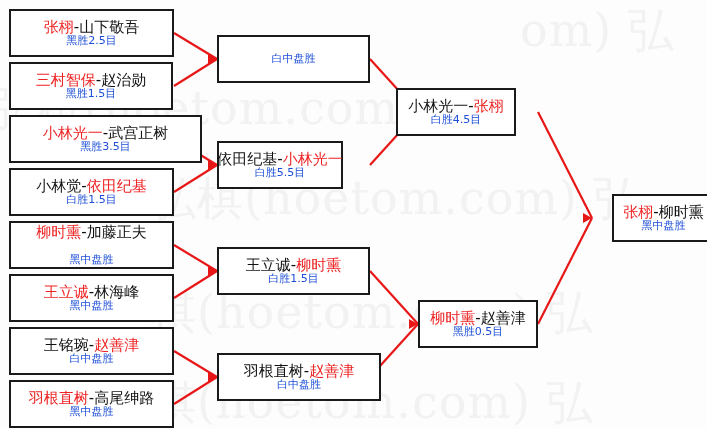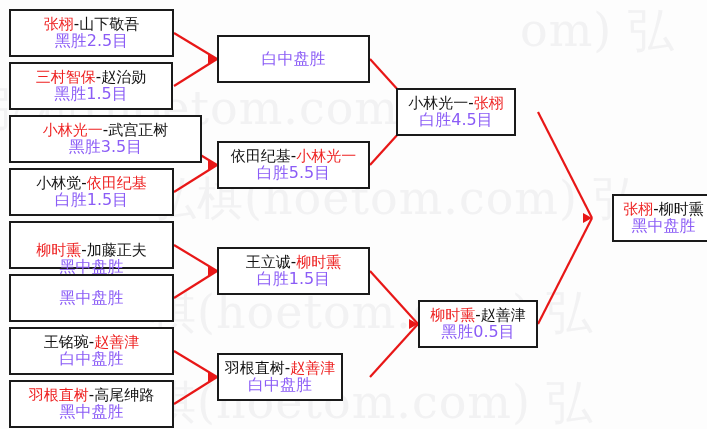--- a/index.html
+++ b/index.html
@@ -52,30 +52,30 @@
     position: absolute;
     box-sizing: border-box;
     background: #ffffff;
     border: 2px solid #1a1a1a;
     z-index: 2;
     display: flex;
     flex-direction: column;
     align-items: center;
     justify-content: center;
     line-height: 1.08;
-    padding: 19px 3px;
+    padding: 1px 3px;
   }
   .pairing {
     font-size: 15px;
     color: #111111;
     white-space: nowrap;
   }
   .result {
-    font-size: 16px;
-    color: #8b5cf6;
+    font-size: 11px;
+    color: #1d4ed8;
     white-space: nowrap;
   }
   .win { color: #ee2222; }
   .dash { color: #111111; }
 </style>
 </head>
 <body>
 
 <div id="root">
 
@@ -126,42 +126,43 @@
       </div>
       <div class="match-box" style="left: 9px; top: 168px; width: 165px; height: 48px; text-align: center;">
         <div class="pairing"><span class="">小林觉</span><span class="dash">-</span><span class="win">依田纪基</span></div>
         <div class="result">白胜1.5目</div>
       </div>
       <div class="match-box" style="left: 9px; top: 221px; width: 165px; height: 48px; justify-content: space-between;">
         <div class="pairing"><span class="win">柳时熏</span><span class="dash">-</span><span class="">加藤正夫</span></div>
         <div class="result">黑中盘胜</div>
       </div>
       <div class="match-box" style="left: 9px; top: 274px; width: 165px; height: 48px;">
+        <div class="pairing"><span class="win">王立诚</span><span class="dash">-</span><span class="">林海峰</span></div>
         <div class="result">黑中盘胜</div>
       </div>
       <div class="match-box" style="left: 9px; top: 327px; width: 165px; height: 48px;">
         <div class="pairing"><span class="">王铭琬</span><span class="dash">-</span><span class="win">赵善津</span></div>
         <div class="result">白中盘胜</div>
       </div>
       <div class="match-box" style="left: 9px; top: 380px; width: 165px; height: 48px; align-items: center;">
         <div class="pairing"><span class="win">羽根直树</span><span class="dash">-</span><span class="">高尾绅路</span></div>
         <div class="result">黑中盘胜</div>
       </div>
       <div class="match-box" style="left: 217px; top: 35px; width: 153px; height: 48px;">
         <div class="result">白中盘胜</div>
       </div>
-      <div class="match-box" style="left: 217px; top: 141px; width: 153px; height: 48px;">
+      <div class="match-box" style="left: 217px; top: 141px; width: 126px; height: 48px;">
         <div class="pairing"><span class="">依田纪基</span><span class="dash">-</span><span class="win">小林光一</span></div>
         <div class="result">白胜5.5目</div>
       </div>
       <div class="match-box" style="left: 217px; top: 247px; width: 153px; height: 48px;">
         <div class="pairing"><span class="">王立诚</span><span class="dash">-</span><span class="win">柳时熏</span></div>
         <div class="result">白胜1.5目</div>
       </div>
-      <div class="match-box" style="left: 217px; top: 353px; width: 126px; height: 48px;">
+      <div class="match-box" style="left: 217px; top: 353px; width: 164px; height: 48px;">
         <div class="pairing"><span class="">羽根直树</span><span class="dash">-</span><span class="win">赵善津</span></div>
         <div class="result">白中盘胜</div>
       </div>
       <div class="match-box" style="left: 396px; top: 88px; width: 120px; height: 48px;">
         <div class="pairing"><span class="">小林光一</span><span class="dash">-</span><span class="win">张栩</span></div>
         <div class="result">白胜4.5目</div>
       </div>
       <div class="match-box" style="left: 418px; top: 300px; width: 120px; height: 48px;">
         <div class="pairing"><span class="win">柳时熏</span><span class="dash">-</span><span class="">赵善津</span></div>
         <div class="result">黑胜0.5目</div>

